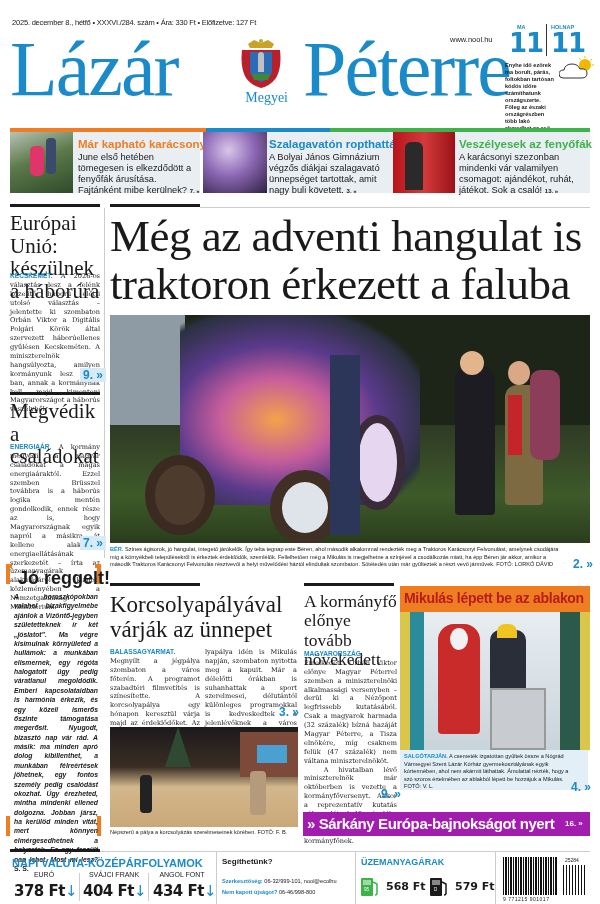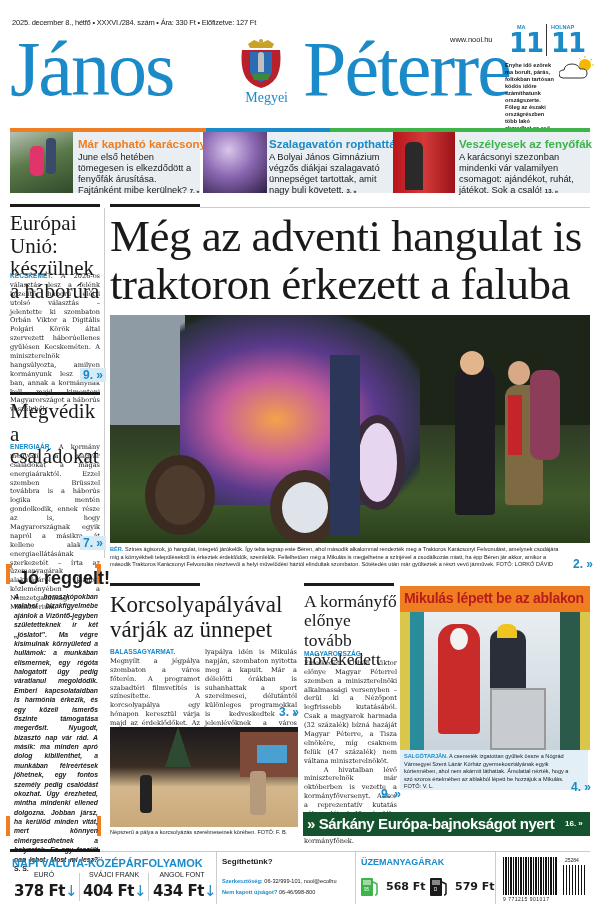--- a/index.html
+++ b/index.html
@@ -30,28 +30,28 @@
   .body { font-size: 6.6px; line-height: 1.35; text-align: justify; font-family: "DejaVu Serif", serif; }
   .kicker { color: #1a8ac9; font-weight: bold; font-family: "Liberation Sans", sans-serif; }
   .refbox { font-size: 12px; font-weight: bold; color: #1a8ac9; background: #d7ebf7; padding: 0 3px; }
   
   .mainhead { left: 110px; top: 212px; font-size: 45px; line-height: 1.07; letter-spacing: -0.5px; width: 490px; }
   .mainphoto { left: 110px; top: 315px; width: 480px; height: 228px; overflow: hidden; background: #1d2418; }
   .caption { left: 110px; top: 546px; width: 455px; font-size: 5.6px; line-height: 1.35; }
   .jo-title { left: 18px; top: 568px; font-size: 18px; font-weight: bold; }
   .jo-text { left: 14px; top: 592px; width: 84px; font-size: 6.8px; line-height: 1.38; font-style: italic; font-weight: bold; text-align: justify; }
   
-  .green { background: #14532d; }
+  .green { background: #a21caf; }
   .footer-label { font-size: 8px; font-weight: bold; color: #1a8ac9; }
 </style>
 </head>
 <body>
 
 <div class="abs dateline">2025. december 8., hétfő • XXXVI./284. szám • Ára: 330 Ft • Előfizetve: 127 Ft</div>
-<div class="abs title1 serif">János</div>
+<div class="abs title1 serif">Lázár</div>
 <div class="abs crest">
   <svg width="46" height="52" viewBox="0 0 46 52">
     <path d="M10 6 L16 2 L23 5 L30 2 L36 6 L34 10 L12 10 Z" fill="#c9a227"></path>
     <circle cx="23" cy="3" r="2" fill="#c9a227"></circle>
     <path d="M4 12 Q2 30 8 40 Q14 48 23 50 Q32 48 38 40 Q44 30 42 12 Z" fill="#b8202b"></path>
     <path d="M12 14 L34 14 L34 32 Q34 40 23 44 Q12 40 12 32 Z" fill="#2a6db5"></path>
     <path d="M20 18 L26 18 L26 34 L20 34 Z" fill="#c0c0c0"></path>
     <circle cx="23" cy="17" r="3" fill="#c0c0c0"></circle>
     <path d="M14 36 L32 36 L30 42 L16 42 Z" fill="#3b8a3a"></path>
   </svg>

